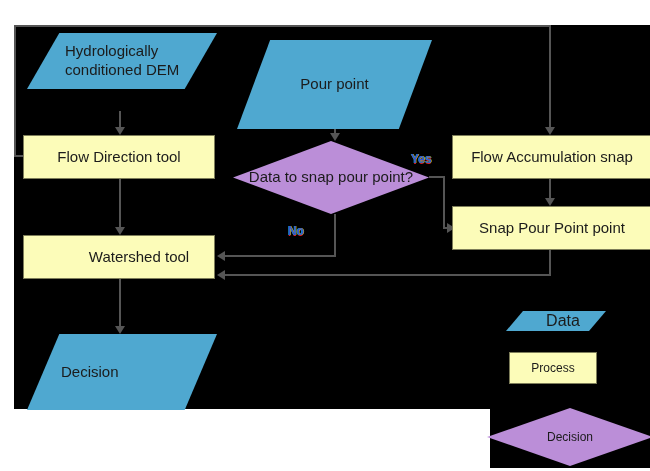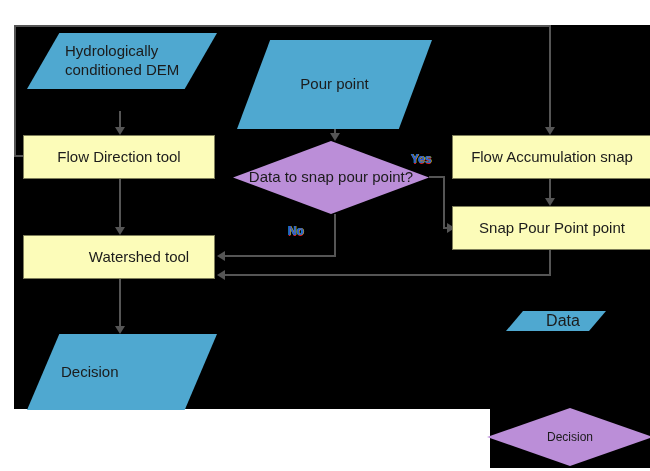--- a/index.html
+++ b/index.html
@@ -177,18 +177,21 @@
   </div>
 
   <div id="n-watershed" class="node data">
     <span class="lbl">Decision</span>
   </div>
 
   <div id="lg-data" class="node data">
     <span class="lbl">Data</span>
   </div>
 
+  <div id="lg-proc" class="node proc">
+    <span class="lbl">Process</span>
+  </div>
 
   <div id="lg-dec" class="node dec">
     <span class="lbl">Decision</span>
   </div>
 
 </div>
 
 </body></html>

